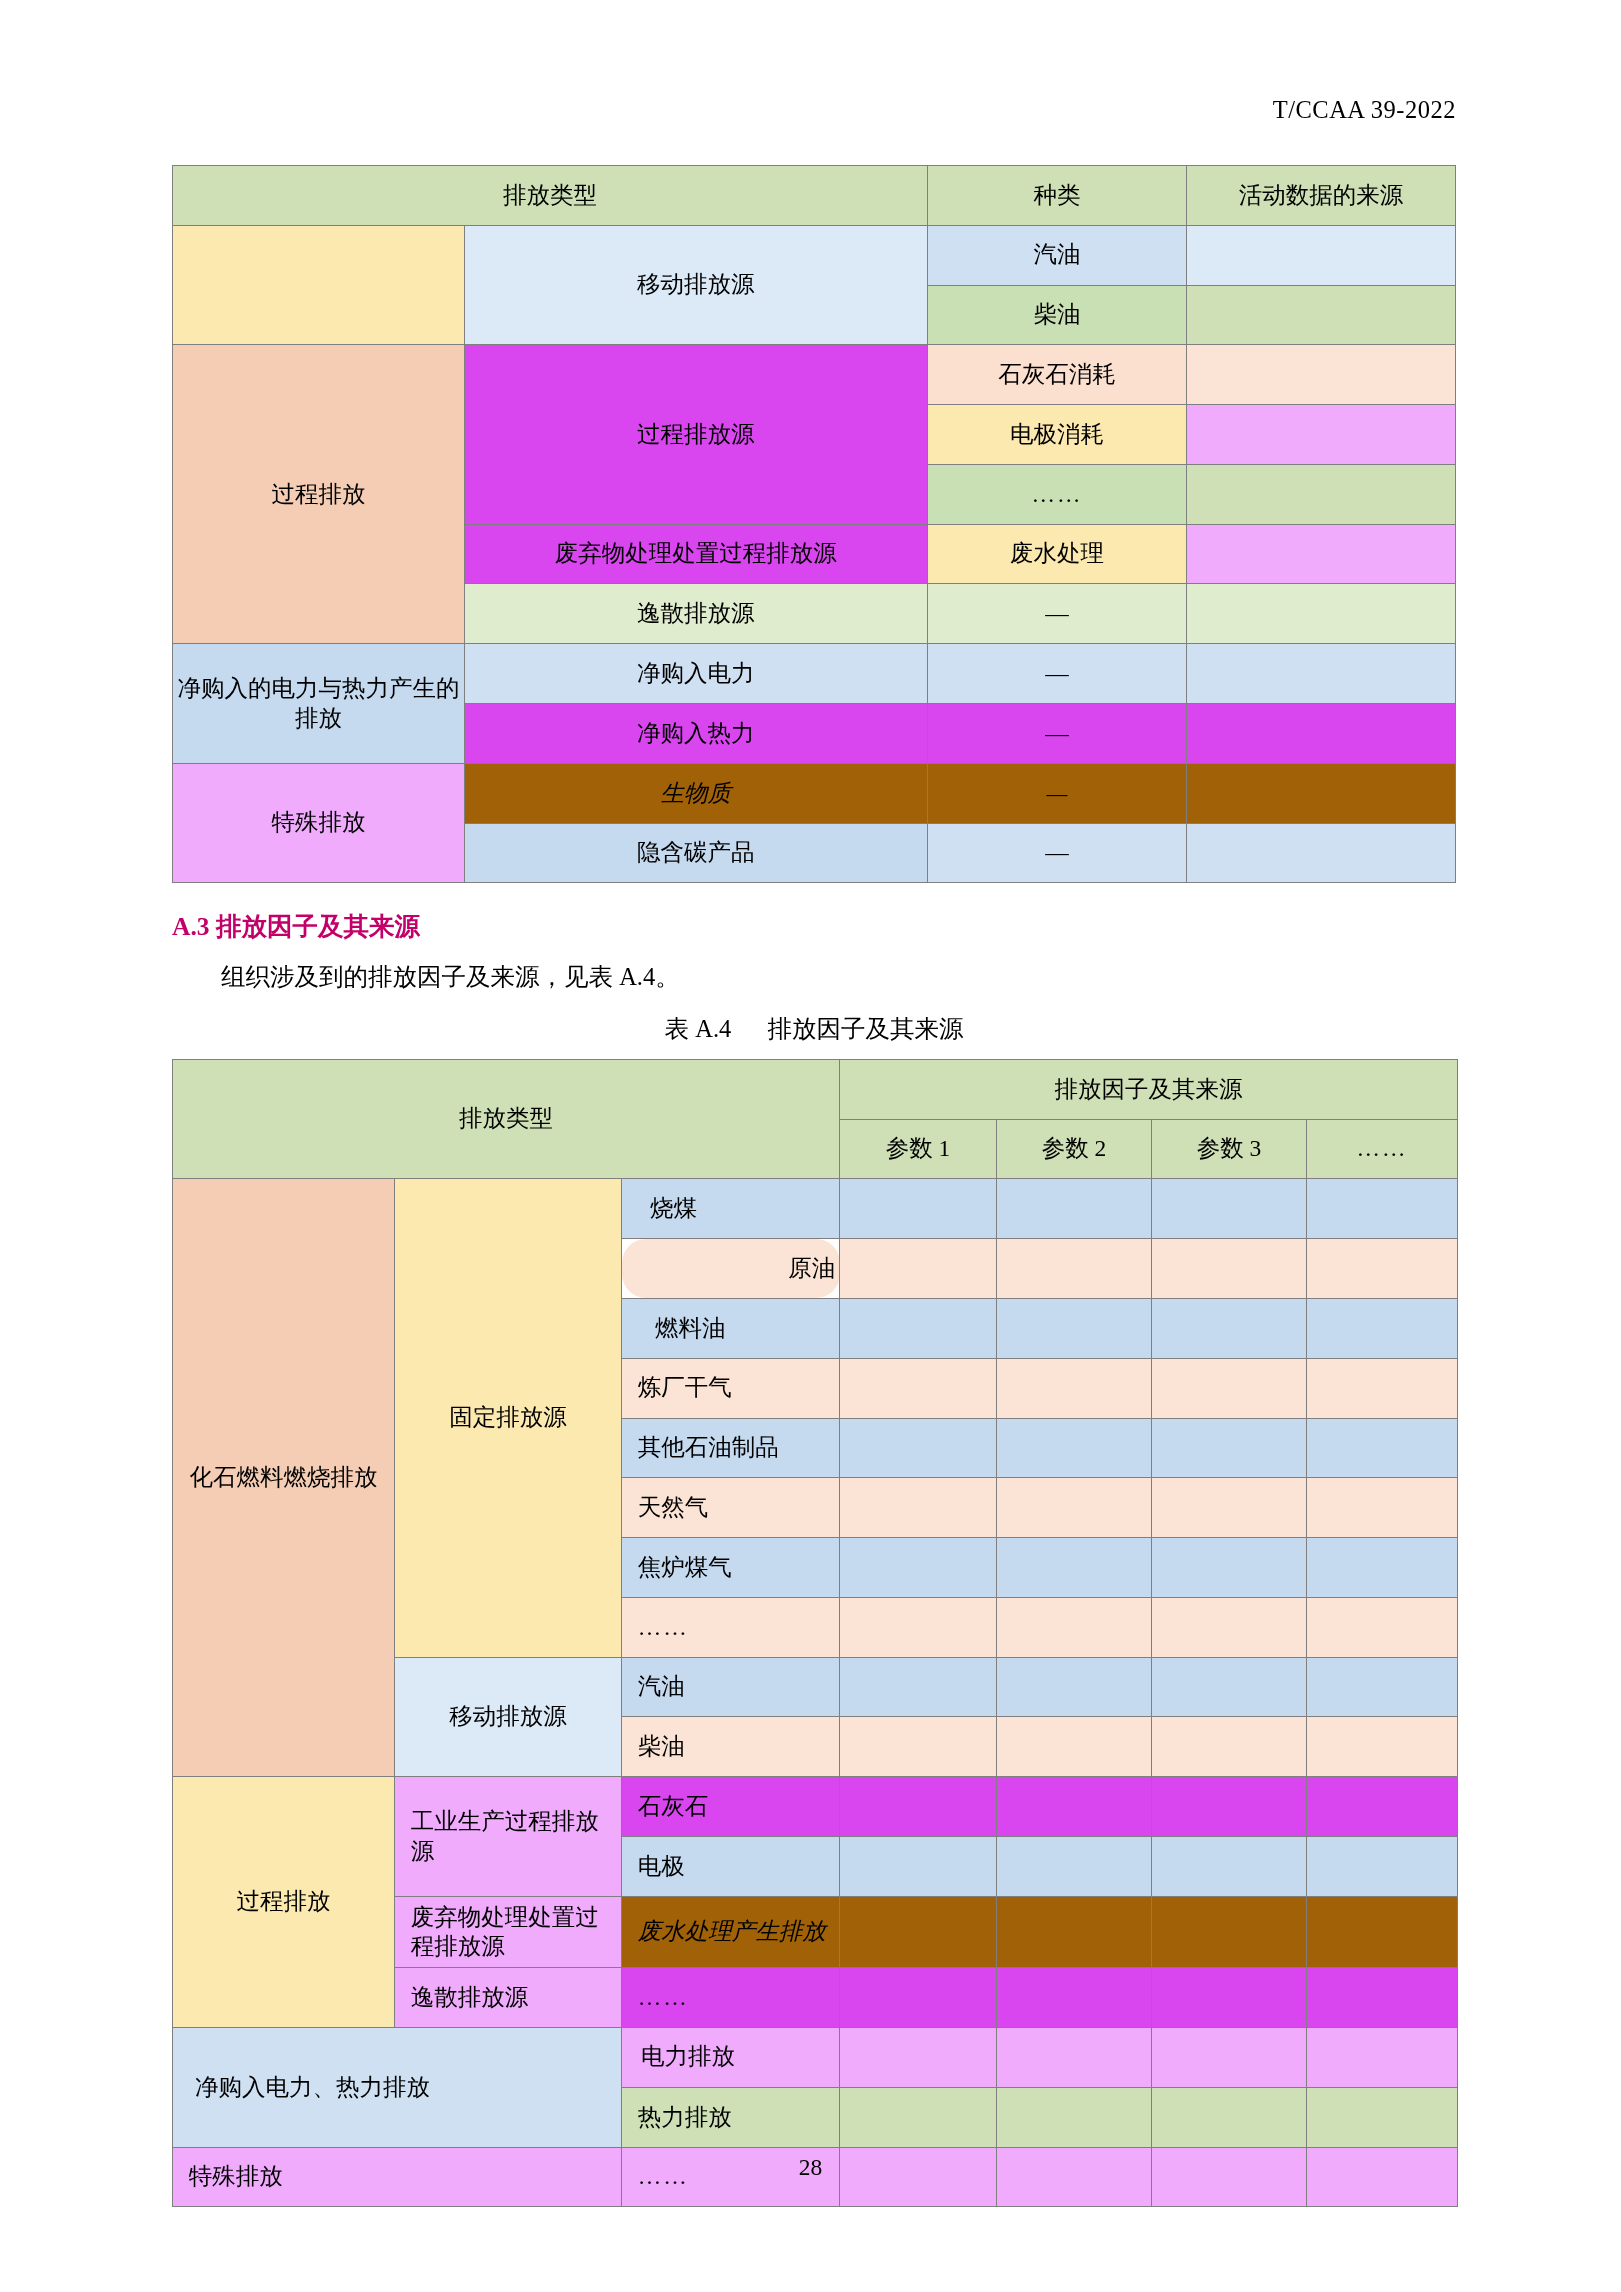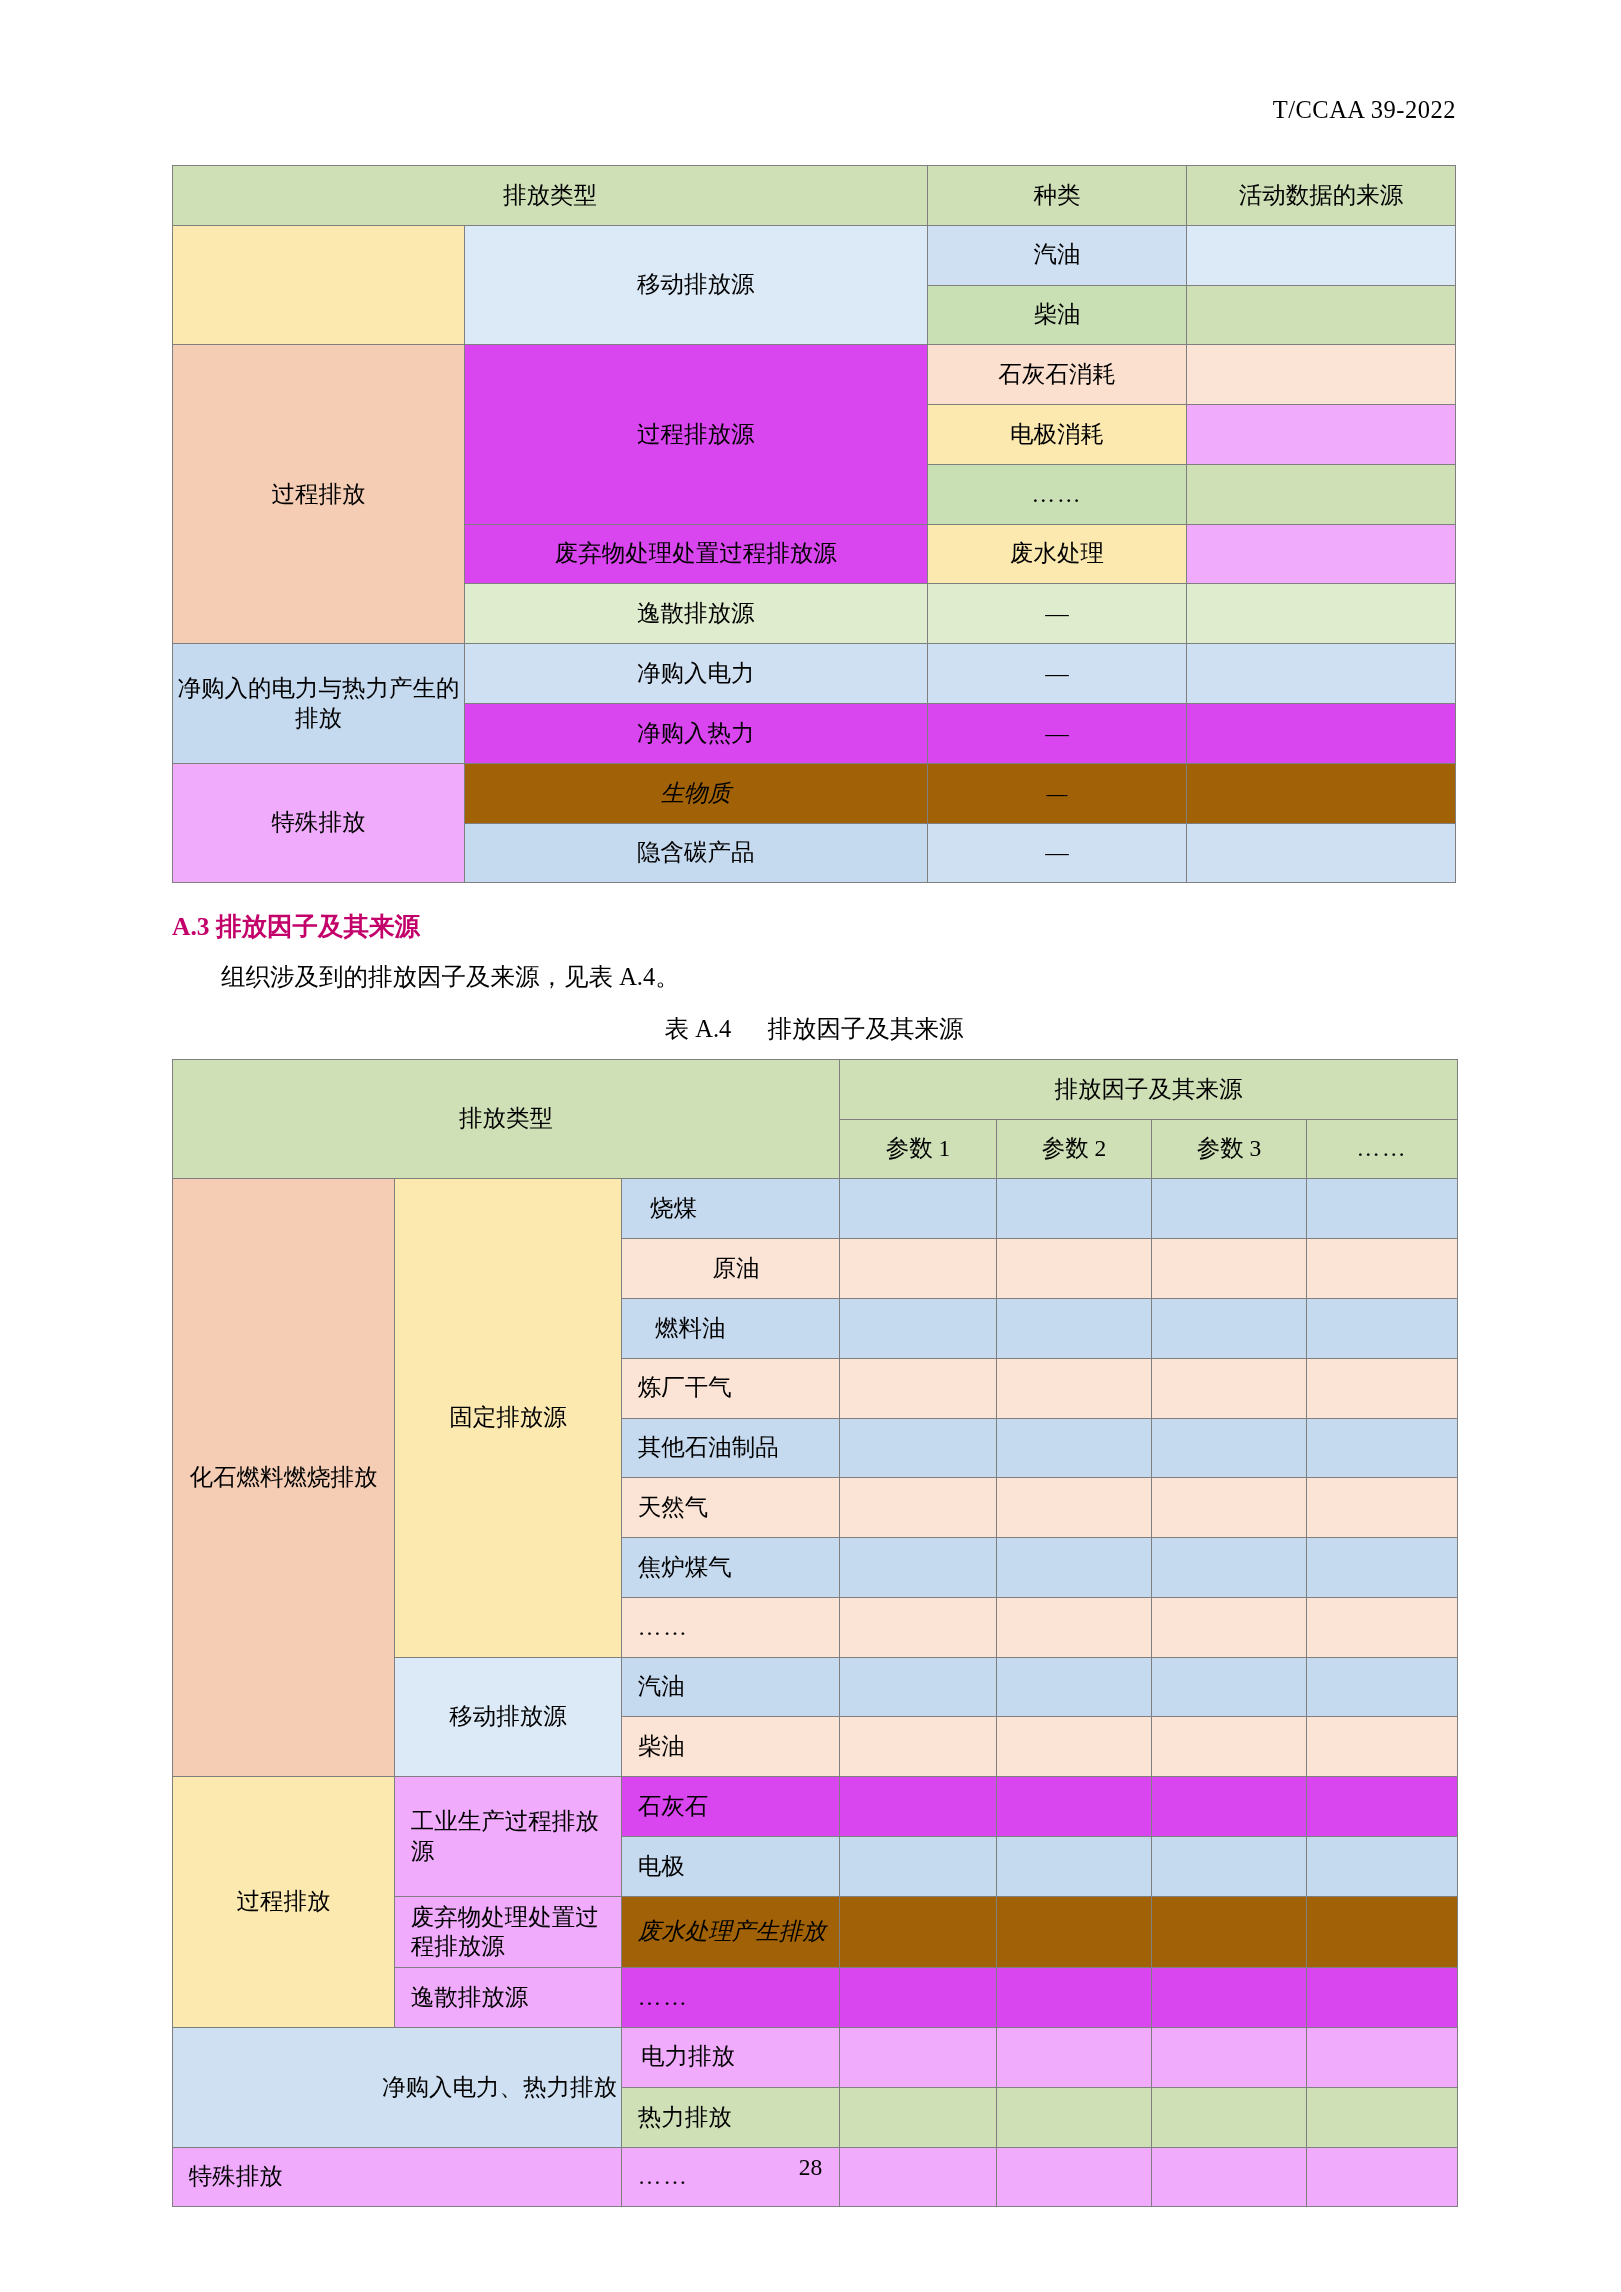--- a/index.html
+++ b/index.html
@@ -211,21 +211,21 @@
         <tr>
           <td class="c-salmon" rowspan="10">化石燃料燃烧排放</td>
           <td class="c-yellow" rowspan="8">固定排放源</td>
           <td class="c-blue row-h" style="text-align:left; padding-left:28px;">烧煤</td>
           <td class="c-blue"></td>
           <td class="c-blue"></td>
           <td class="c-blue"></td>
           <td class="c-blue"></td>
         </tr>
         <tr>
-          <td class="c-lsalmon row-h" style="text-align:center; padding-left:15px;">原油</td>
+          <td class="c-lsalmon row-h" style="text-align:right; padding-left:15px;border-radius:24px;">原油</td>
           <td class="c-lsalmon"></td>
           <td class="c-lsalmon"></td>
           <td class="c-lsalmon"></td>
           <td class="c-lsalmon"></td>
         </tr>
         <tr>
           <td class="c-blue row-h" style="text-align:left; padding-left:33px;">燃料油</td>
           <td class="c-blue"></td>
           <td class="c-blue"></td>
           <td class="c-blue"></td>
@@ -309,21 +309,21 @@
         <tr>
           <td class="c-yellow2" style="text-align:left; padding-left:15.7px;">逸散排放源</td>
           <td class="c-salmon2 row-h dots" style="text-align:left; padding-left:15.7px;">……</td>
           <td class="c-salmon2"></td>
           <td class="c-salmon2"></td>
           <td class="c-salmon2"></td>
           <td class="c-salmon2"></td>
         </tr>
 
         <tr>
-          <td class="c-blue2" colspan="2" rowspan="2" style="text-align:right; padding-left:22px;">净购入电力、热力排放</td>
+          <td class="c-blue2" colspan="2" rowspan="2" style="text-align:left; padding-left:22px;">净购入电力、热力排放</td>
           <td class="c-yellow2 row-h" style="text-align:left; padding-left:19px;font-family:Liberation Mono, monospace;">电力排放</td>
           <td class="c-yellow2"></td>
           <td class="c-yellow2"></td>
           <td class="c-yellow2"></td>
           <td class="c-yellow2"></td>
         </tr>
         <tr>
           <td class="c-green2 row-h" style="text-align:left; padding-left:15.7px;">热力排放</td>
           <td class="c-green2"></td>
           <td class="c-green2"></td>

